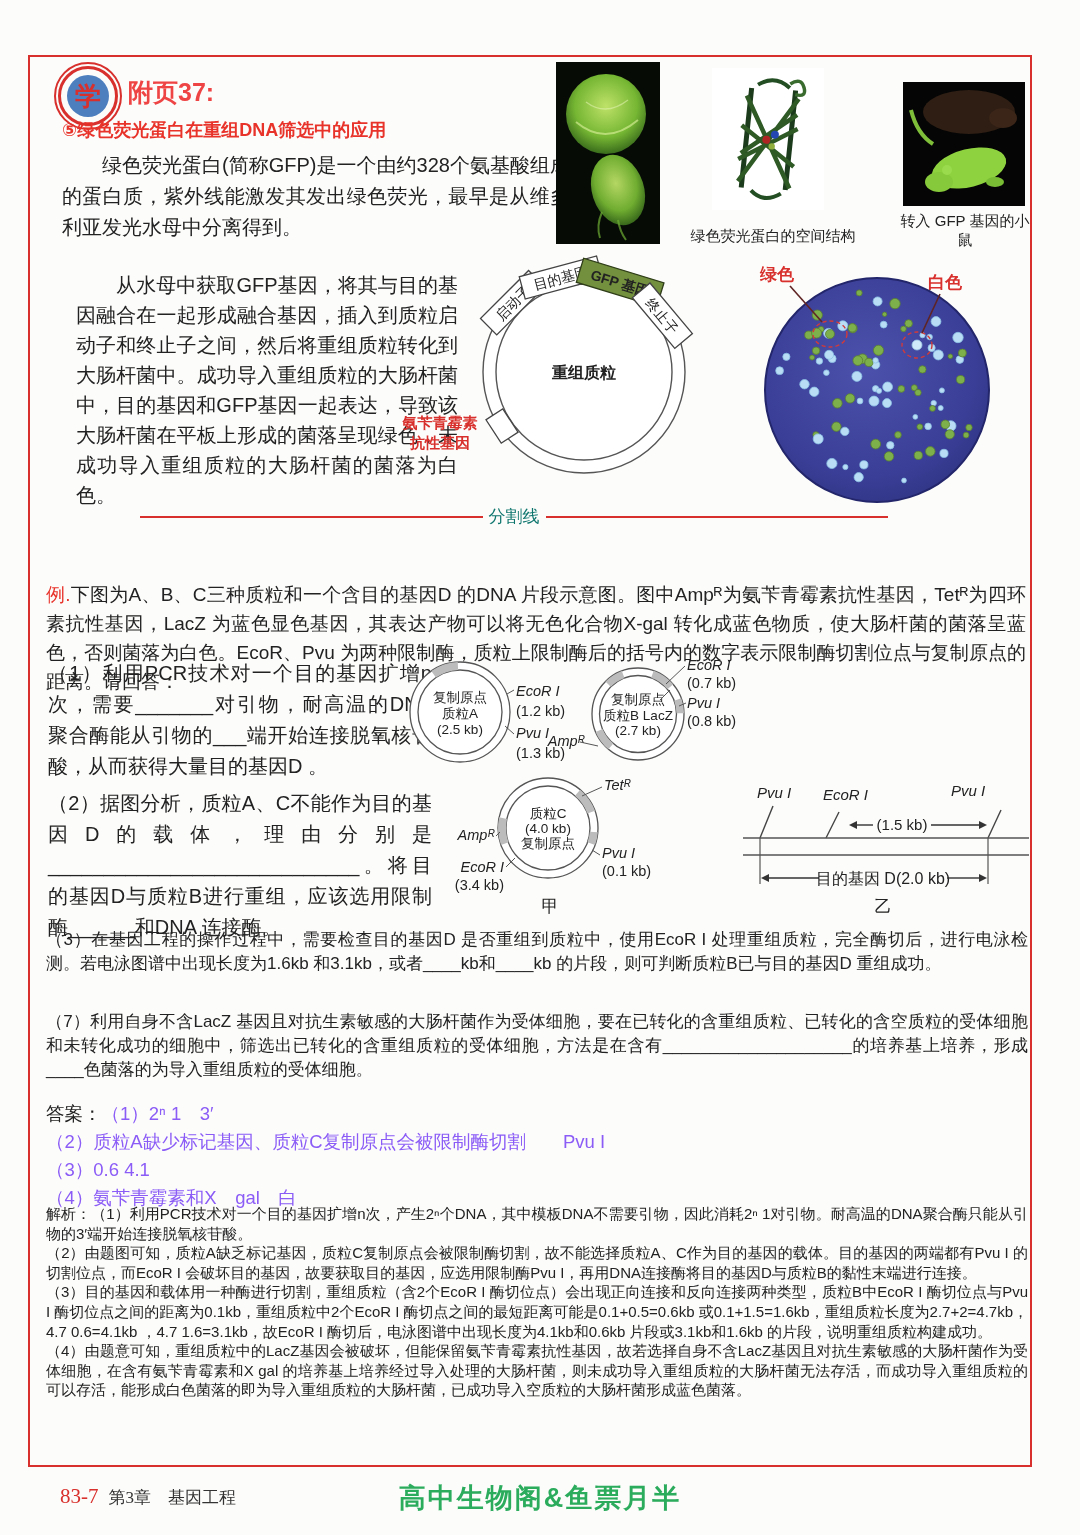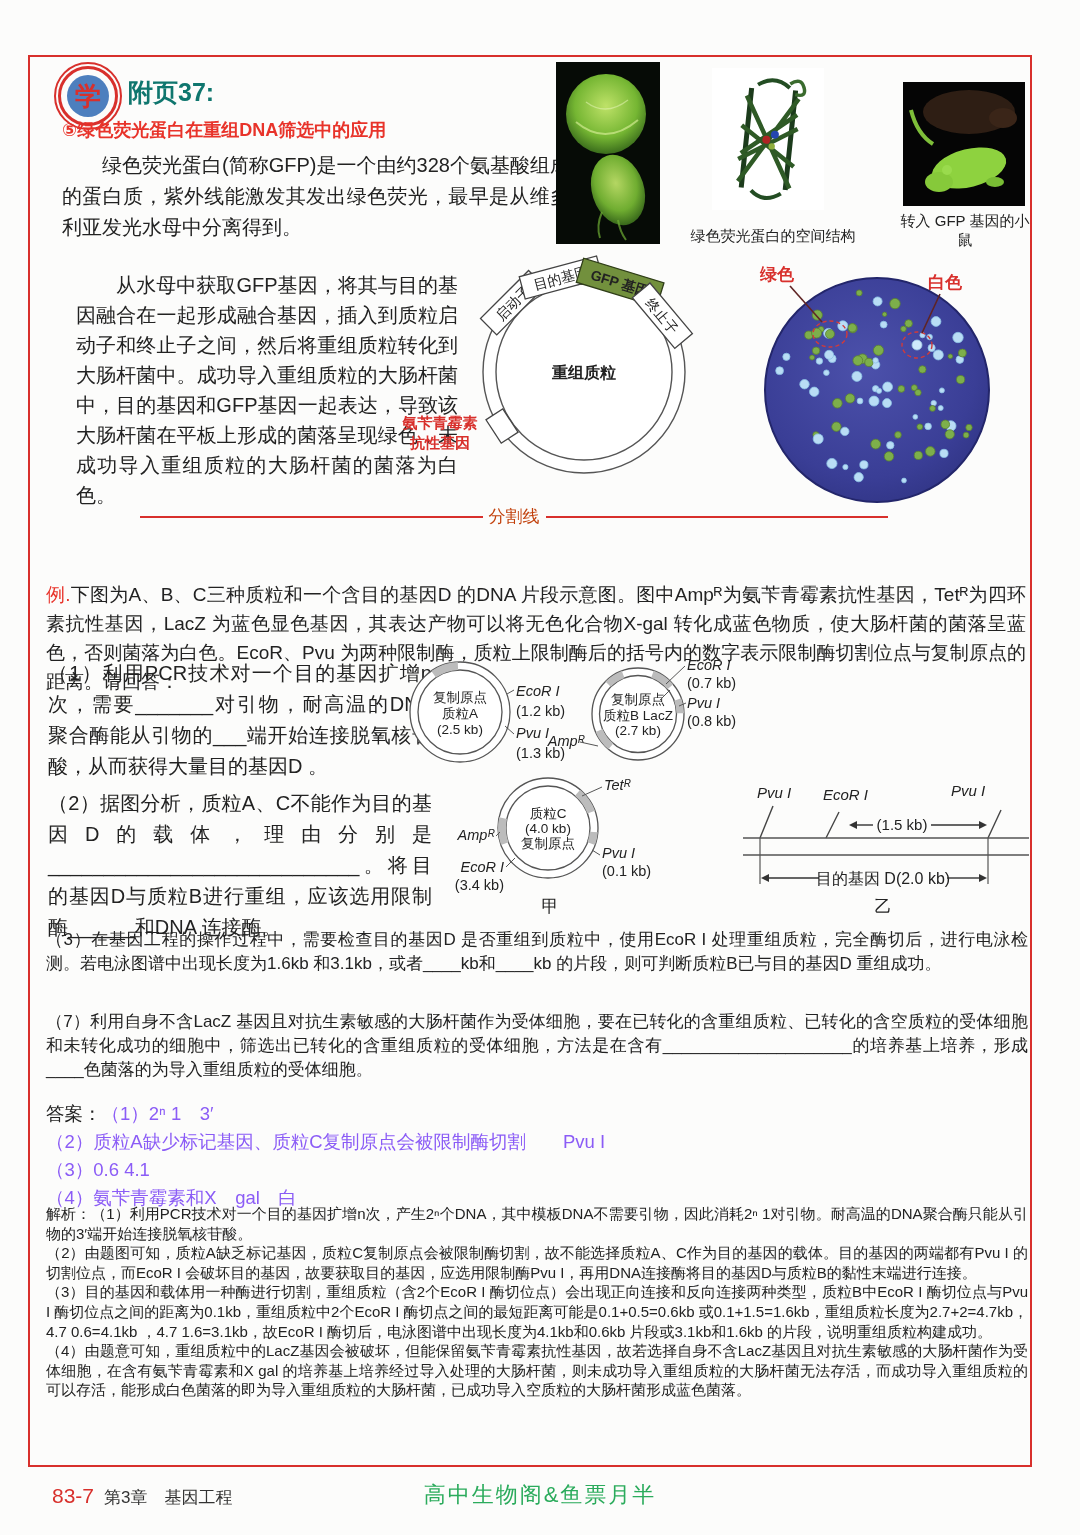--- a/index.html
+++ b/index.html
@@ -7,45 +7,45 @@
   .page{position:relative;width:1080px;height:1535px;background:#fcfcfb;overflow:hidden;}
   .abs{position:absolute;}
   .frame{position:absolute;left:28px;top:55px;width:1000px;height:1408px;border:2px solid #d8302c;}
   
   .stamp{left:54px;top:62px;width:64px;height:64px;border:2px solid #d8302c;border-radius:50%;
          display:flex;align-items:center;justify-content:center;}
   .stamp-mid{width:54px;height:54px;border:3px solid #d8302c;border-radius:50%;
          display:flex;align-items:center;justify-content:center;}
   .stamp-core{width:42px;height:42px;background:#4d7fbe;border-radius:50%;color:#d8302c;
          font-weight:bold;font-size:26px;display:flex;align-items:center;justify-content:center;}
-  .hdr-title{left:128px;top:76px;font-size:25px;font-weight:bold;color:#0f766e;}
+  .hdr-title{left:128px;top:76px;font-size:25px;font-weight:bold;color:#ef4444;}
   .sec-title{left:62px;top:118px;font-size:18px;font-weight:bold;color:#e8332a;}
   
   .para{font-size:20px;line-height:30px;text-align:justify;}
   .p1{left:62px;top:150px;width:508px;line-height:31px;}
   .p2{left:76px;top:242px;width:382px;margin-top:28px;}
   .cap{font-size:15px;color:#222;text-align:center;}
   .divider{left:140px;top:505px;width:748px;display:flex;align-items:center;}
   .divider .ln{flex:1;height:2px;background:#d8302c;}
-  .divider .tx{padding:0 6px;font-size:17px;color:#c2410c;}
+  .divider .tx{padding:0 6px;font-size:17px;color:#0f766e;}
   .ex-intro{left:46px;top:540px;width:980px;font-size:19px;line-height:29px;text-align:justify;margin-top:40px;}
   .ex-prefix{color:#e8332a;}
   .qcol{left:48px;top:658px;width:384px;font-size:20px;line-height:31px;text-align:justify;}
   .qcol p{margin:0 0 6px 0;}
   .qwide{width:982px;font-size:17px;line-height:24px;text-align:justify;}
   .q3{left:46px;top:928px;}
   .q4{left:46px;top:1010px;}
   .answers{left:46px;top:1100px;width:980px;font-size:18.5px;line-height:28px;}
   .answers .red{color:#8b5cf6;}
   .analysis{left:46px;top:1204px;width:982px;font-size:15px;line-height:19.6px;text-align:justify;}
   .analysis p{margin:0;}
   
-  .foot-left{left:52px;top:1484px;font-size:17px;color:#333;}
+  .foot-left{left:60px;top:1484px;font-size:17px;color:#333;font-family:Liberation Serif, serif;}
   .foot-left .pgno{color:#d8302c;font-size:21px;margin-right:10px;}
-  .foot-center{left:50%;top:1480px;transform:translateX(-50%);font-size:22px;font-weight:normal;
+  .foot-center{left:50%;top:1480px;transform:translateX(-50%);font-size:27px;font-weight:bold;
                color:#2bab5c;letter-spacing:2px;}
   .foot-right{right:48px;top:1562px;font-size:20px;color:#4a4a4a;}
   
   svg text{font-family:"Liberation Sans","DejaVu Sans",sans-serif;fill:#222;}
   .it{font-style:italic;}
   .svg-red{fill:#d8302c;font-weight:bold;}
 </style>
 </head>
 <body>
 

